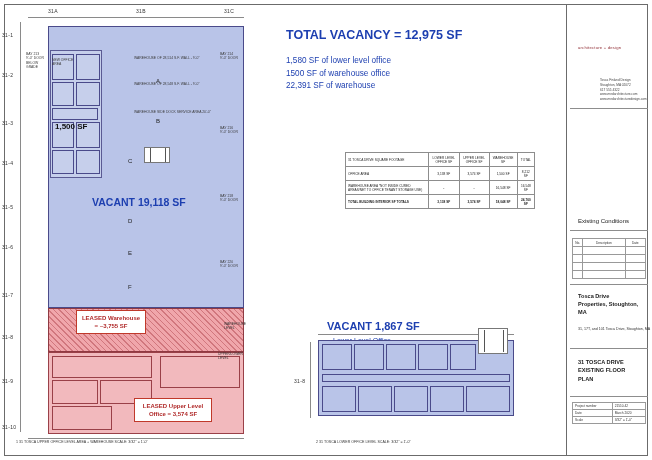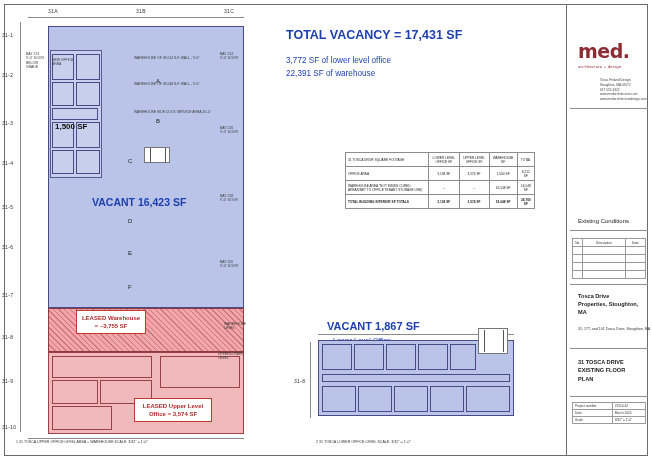--- a/index.html
+++ b/index.html
@@ -356,21 +356,21 @@
     <div class="tinytext" style="left:192px; top:104px; width:30px;">BAY 216
 9'-0" DOOR</div>
     <div class="tinytext" style="left:192px; top:172px; width:30px;">BAY 218
 9'-0" DOOR</div>
     <div class="tinytext" style="left:192px; top:238px; width:30px;">BAY 220
 9'-0" DOOR</div>
     <div class="tinytext" style="left:-2px; top:30px; width:24px;">BAY 213
 9'-0" DOOR
 BELOW GRADE</div>
 
-    <div class="label-vacant-main" style="left:64px; top:174px;">VACANT 16,423 SF</div>
+    <div class="label-vacant-main" style="left:64px; top:174px;">VACANT 19,118 SF</div>
 
     <div class="blk hatch-red" style="left:20px; top:286px; width:196px; height:44px;"></div>
     <div class="callout" style="left:48px; top:288px; width:70px;">LEASED
 Warehouse =
 ~3,755 SF</div>
 
     <div class="blk blk-pink" style="left:20px; top:330px; width:196px; height:82px;"></div>
     <div class="blk" style="left:24px; top:334px; width:100px; height:22px; border:.5px solid #9a4048;"></div>
     <div class="blk" style="left:24px; top:358px; width:46px; height:24px; border:.5px solid #9a4048;"></div>
     <div class="blk" style="left:72px; top:358px; width:52px; height:24px; border:.5px solid #9a4048;"></div>
@@ -386,23 +386,24 @@
     <div class="dimline" style="left:0px; top:416px; width:216px; height:.5px;"></div>
   </div>
 
   <div class="plan-caption" style="left:16px; top:440px;">
     <span>1</span>
     <span>31 TOSCA UPPER OFFICE LEVEL AREA</span>
     <span>+ WAREHOUSE</span>
     <span>SCALE: 3/32" = 1'-0"</span>
   </div>
 
-  <div class="vac-title">TOTAL VACANCY = 17,431 SF</div>
+  <div class="vac-title">TOTAL VACANCY = 12,975 SF</div>
   <div class="vac-list">
-    <div>3,772 SF of lower level office</div>
+    <div>1,580 SF of lower level office</div>
+    <div>1500 SF of warehouse office</div>
     <div>22,391 SF of warehouse</div>
   </div>
 
   <table class="sqft-table">
     <thead>
       <tr>
         <th class="first">31 TOSCA DRIVE SQUARE FOOTAGE</th>
         <th>LOWER LEVEL OFFICE SF</th>
         <th>UPPER LEVEL OFFICE SF</th>
         <th>WAREHOUSE SF</th>
@@ -462,21 +463,20 @@
     <div class="blk" style="left:148px; top:46px; width:44px; height:26px; border:.5px solid #4a4a8a;"></div>
   </div>
 
   <div class="plan-caption" style="left:316px; top:440px;">
     <span>2</span>
     <span>31 TOSCA LOWER OFFICE LEVEL</span>
     <span>SCALE: 3/32" = 1'-0"</span>
   </div>
 
   <div class="tb-logo">
-    <div class="word"><span>med</span><span class="dot">.</span></div>
     <div class="tag">architecture + design</div>
   </div>
 
   <div class="tb-addr">
     <div>Tosca Finland Design</div>
     <div>Stoughton, MA 02072</div>
     <div>617 555 4322</div>
     <div>www.medarchitecture.com</div>
     <div>www.medarchitecturedesign.com</div>
   </div>

